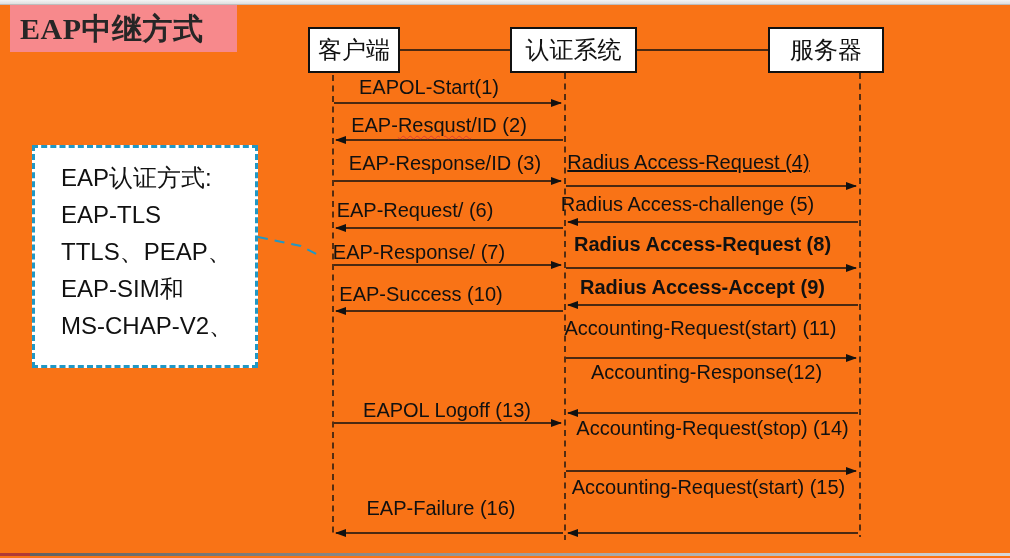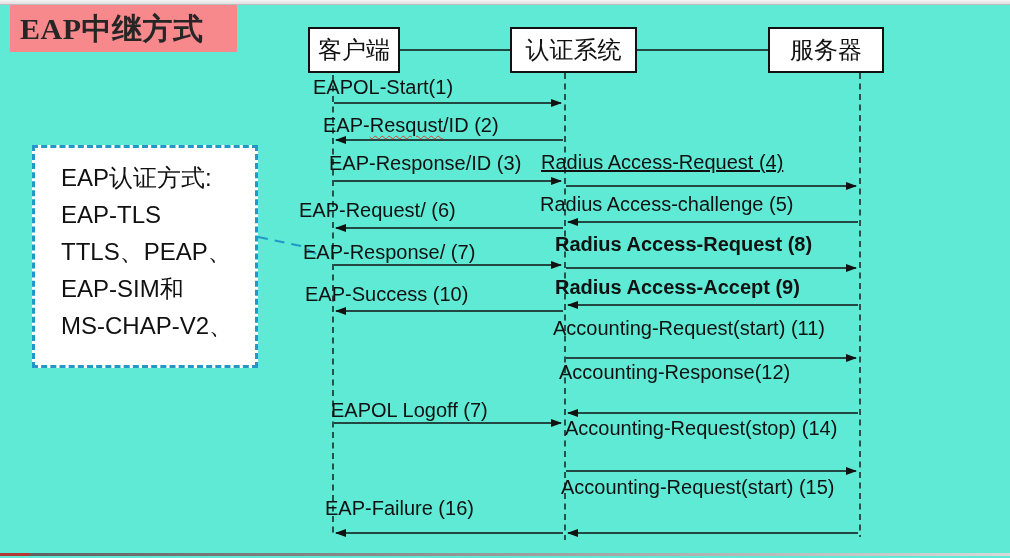--- a/index.html
+++ b/index.html
@@ -1,28 +1,28 @@
 <!DOCTYPE html>
 <html><head>
 <meta charset="utf-8">
 <style>
   html,body{margin:0;padding:0;background:#fff;}
-  .stage{position:relative;width:1010px;height:558px;background:#5eead4;overflow:hidden;
+  .stage{position:relative;width:1010px;height:558px;background:#f97316;overflow:hidden;
          font-family:"Liberation Sans",sans-serif;color:#111;}
   .top-bar{position:absolute;left:0;top:0;width:1010px;height:4px;
            background:linear-gradient(#f4f4f4,#dedede);border-bottom:1px solid #bdbdbd;}
   .slide-title{position:absolute;left:10px;top:5px;width:227px;height:47px;line-height:47px;
                padding-left:10px;box-sizing:border-box;font-family:"Liberation Serif",serif;
                font-weight:bold;font-size:30px;letter-spacing:.5px;}
   .actor-box{position:absolute;border:2px solid #111;background:#fff;display:flex;
              align-items:center;justify-content:center;font-size:24px;box-sizing:border-box;}
   .callout{position:absolute;border:3px dashed #2198C5;background:#fff;box-sizing:border-box;
            padding:11px 6px 6px 26px;font-size:24px;line-height:37px;}
   .callout-line{white-space:nowrap;}
-  .msg-label{position:absolute;font-size:20px;white-space:nowrap;}
+  .msg-label{position:absolute;font-size:20px;white-space:nowrap;text-align:center;}
   .msg-label.bold{font-weight:bold;}
   .squiggle{text-decoration:underline;text-decoration-style:wavy;
             text-decoration-color:#e03c31;text-decoration-thickness:1px;text-underline-offset:3px;}
   svg.wires{position:absolute;left:0;top:0;pointer-events:none;}
   .footer-line{position:absolute;top:553px;height:3px;}
   .footer-red{left:0;width:30px;background:#b03a36;}
   .footer-gray{left:30px;width:980px;background:linear-gradient(to right,#616161,#d8d8d8);}
 </style>
 </head>
 <body>
@@ -92,21 +92,21 @@
       <div class="msg-label" style="left: 329px; top: 152px; width: 232px;">EAP-Response/ID (3)</div>
       <div class="msg-label" style="left: 541px; top: 151px; width: 295px; text-decoration: underline;">Radius Access-Request (4)</div>
       <div class="msg-label" style="left: 540px; top: 193px; width: 295px;">Radius Access-challenge (5)</div>
       <div class="msg-label" style="left: 299px; top: 199px; width: 232px;">EAP-Request/ (6)</div>
       <div class="msg-label" style="left: 303px; top: 241px; width: 232px;">EAP-Response/ (7)</div>
       <div class="msg-label bold" style="left: 555px; top: 233px; width: 295px;">Radius Access-Request (8)</div>
       <div class="msg-label bold" style="left: 555px; top: 276px; width: 295px;">Radius Access-Accept (9)</div>
       <div class="msg-label" style="left: 305px; top: 283px; width: 232px;">EAP-Success (10)</div>
       <div class="msg-label" style="left: 553px; top: 317px; width: 295px;">Accounting-Request(start) (11)</div>
       <div class="msg-label" style="left: 559px; top: 361px; width: 295px;">Accounting-Response(12)</div>
-      <div class="msg-label" style="left: 331px; top: 399px; width: 232px;">EAPOL Logoff (7)</div>
+      <div class="msg-label" style="left: 331px; top: 399px; width: 232px;">EAPOL Logoff (13)</div>
       <div class="msg-label" style="left: 565px; top: 417px; width: 295px;">Accounting-Request(stop) (14)</div>
       <div class="msg-label" style="left: 561px; top: 476px; width: 295px;">Accounting-Request(start) (15)</div>
       <div class="msg-label" style="left: 325px; top: 497px; width: 232px;">EAP-Failure (16)</div>
     </div>
 
   <div class="footer-line footer-red"></div>
   <div class="footer-line footer-gray"></div>
 </div>
 
 </body></html>

